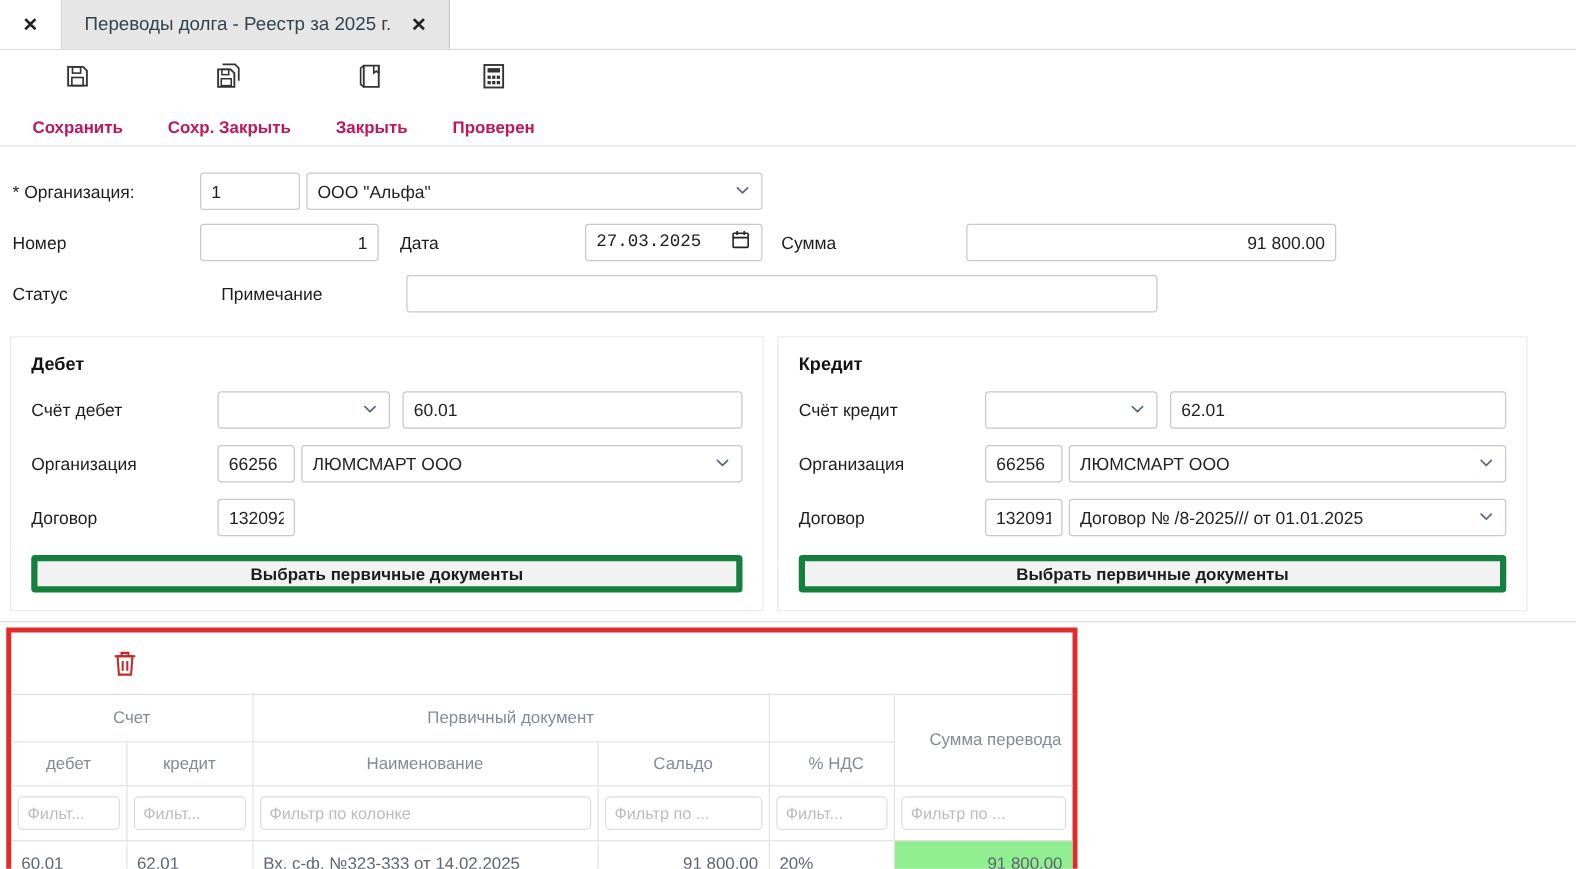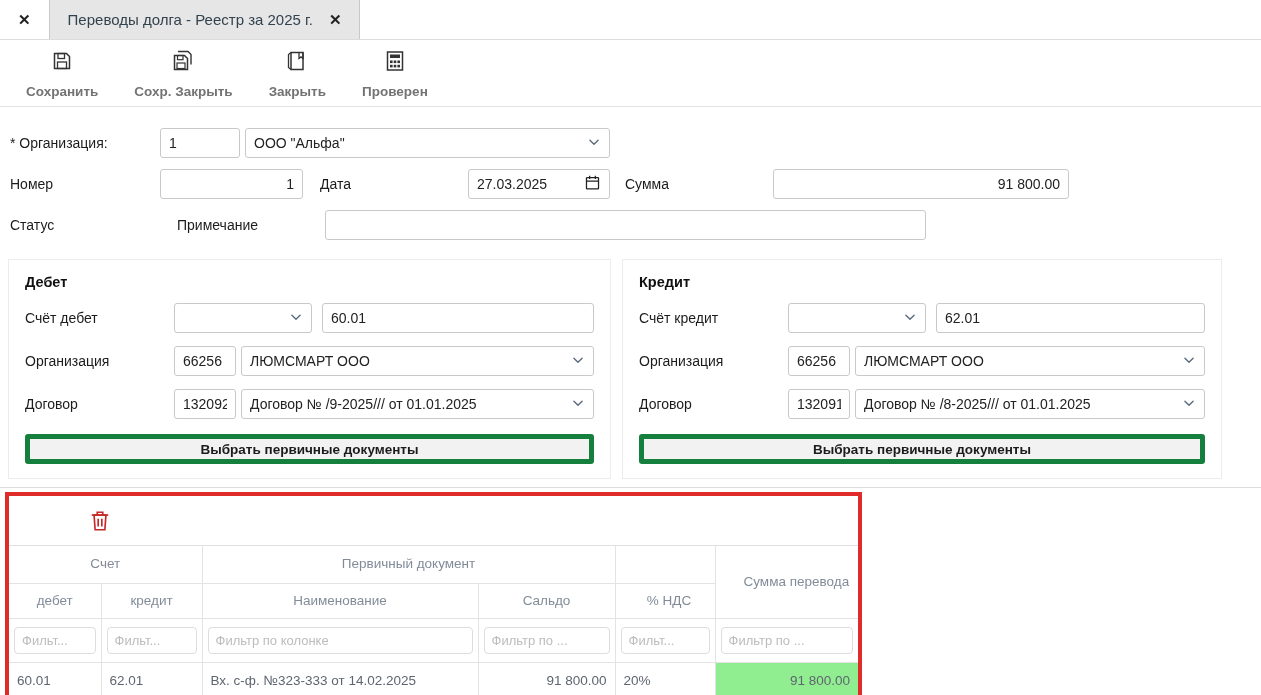--- a/index.html
+++ b/index.html
@@ -9,38 +9,38 @@
   
   .tabbar { display:flex; height:40px; background:#fff; border-bottom:1px solid #dcdcdc; }
   .tab { display:flex; align-items:center; gap:16px; padding:0 18px; font-size:15px;
     color:#33424f; border-right:1px solid #c9c9c9; cursor:default; }
   .tab.active { background:#fff; }
   .tab.inactive { background:#e6e6e6; }
   .tab .x { font-size:15px; color:#222; font-weight:700; cursor:pointer; }
 
   
   .toolbar { display:flex; gap:36px; padding:9px 0 7px 26px; border-bottom:1px solid #e3e3e3; background:#fff; }
-  .tool { display:flex; flex-direction:column; align-items:center; gap:8px; background:none; border:none;
-    color:#737373; font-size:13.5px; font-weight:700; font-family:inherit; cursor:pointer; }
+  .tool { display:flex; flex-direction:column; align-items:center; gap:18px; background:none; border:none;
+    color:#be185d; font-size:13.5px; font-weight:700; font-family:inherit; cursor:pointer; }
 
   
   .form { padding:10px 12px 2px 10px; }
   .frow { display:flex; align-items:center; margin:11px 0; }
   .flabel { width:150px; font-size:14px; color:#1c1c1c; }
   .flabel2 { width:148px; margin-left:17px; }
   .flabel3 { width:148px; margin-left:15px; }
   input.box, .sel { height:30px; border:1px solid #c9c9c9; border-radius:3px; background:#fff;
     font-family:inherit; font-size:14px; color:#222; padding:0 8px; }
   input.box::placeholder { color:#b9b9b9; }
   .sel { display:flex; align-items:center; justify-content:space-between; gap:6px; overflow:hidden;
     white-space:nowrap; cursor:pointer; }
   .sel .val { overflow:hidden; white-space:nowrap; }
   .right { text-align:right; }
   .gray { background:#f6f6f6; }
-  .datebox { display:flex; align-items:center; justify-content:space-between; gap:6px; width:142px; }
+  .datebox { display:flex; align-items:center; justify-content:space-between; gap:6px; width:142px;font-family:Liberation Mono, monospace; }
 
   
   .panels { display:flex; gap:11px; padding-left:8px; margin-top:6px; }
   .panel { border:1px solid #ececec; background:#fff; padding:8px 8px 12px; }
   .panel.debit { width:603px; }
   .panel.credit { width:600px; }
   .ptitle { font-weight:700; font-size:14.5px; margin:6px 8px 4px; color:#111; }
   .prow { display:flex; align-items:center; margin:13px 8px; }
   .plabel { width:149px; font-size:14px; color:#1c1c1c; }
   .grow { flex:1; }
@@ -177,26 +177,20 @@
       <div class="sel grow">
         <span class="val">ЛЮМСМАРТ ООО</span>
         <span><svg width="14" height="14" viewBox="0 0 24 24" fill="none" stroke="#5a6b7d" stroke-width="2.4" stroke-linecap="round" stroke-linejoin="round">
               <path d="M5 9l7 7 7-7"></path>
             </svg></span>
       </div>
     </div>
     <div class="prow">
       <span class="plabel">Договор</span>
       <input class="box codein" value="132092" style="">
-      <div class="sel grow">
-        <span class="val">Договор № /9-2025/// от 01.01.2025</span>
-        <span><svg width="14" height="14" viewBox="0 0 24 24" fill="none" stroke="#5a6b7d" stroke-width="2.4" stroke-linecap="round" stroke-linejoin="round">
-              <path d="M5 9l7 7 7-7"></path>
-            </svg></span>
-      </div>
     </div>
     <button class="pick-btn">Выбрать первичные документы</button>
   </div>
 
   <div class="panel credit">
     <div class="ptitle">Кредит</div>
     <div class="prow">
       <span class="plabel">Счёт кредит</span>
       <div class="sel accsel">
         <span class="val"></span>

